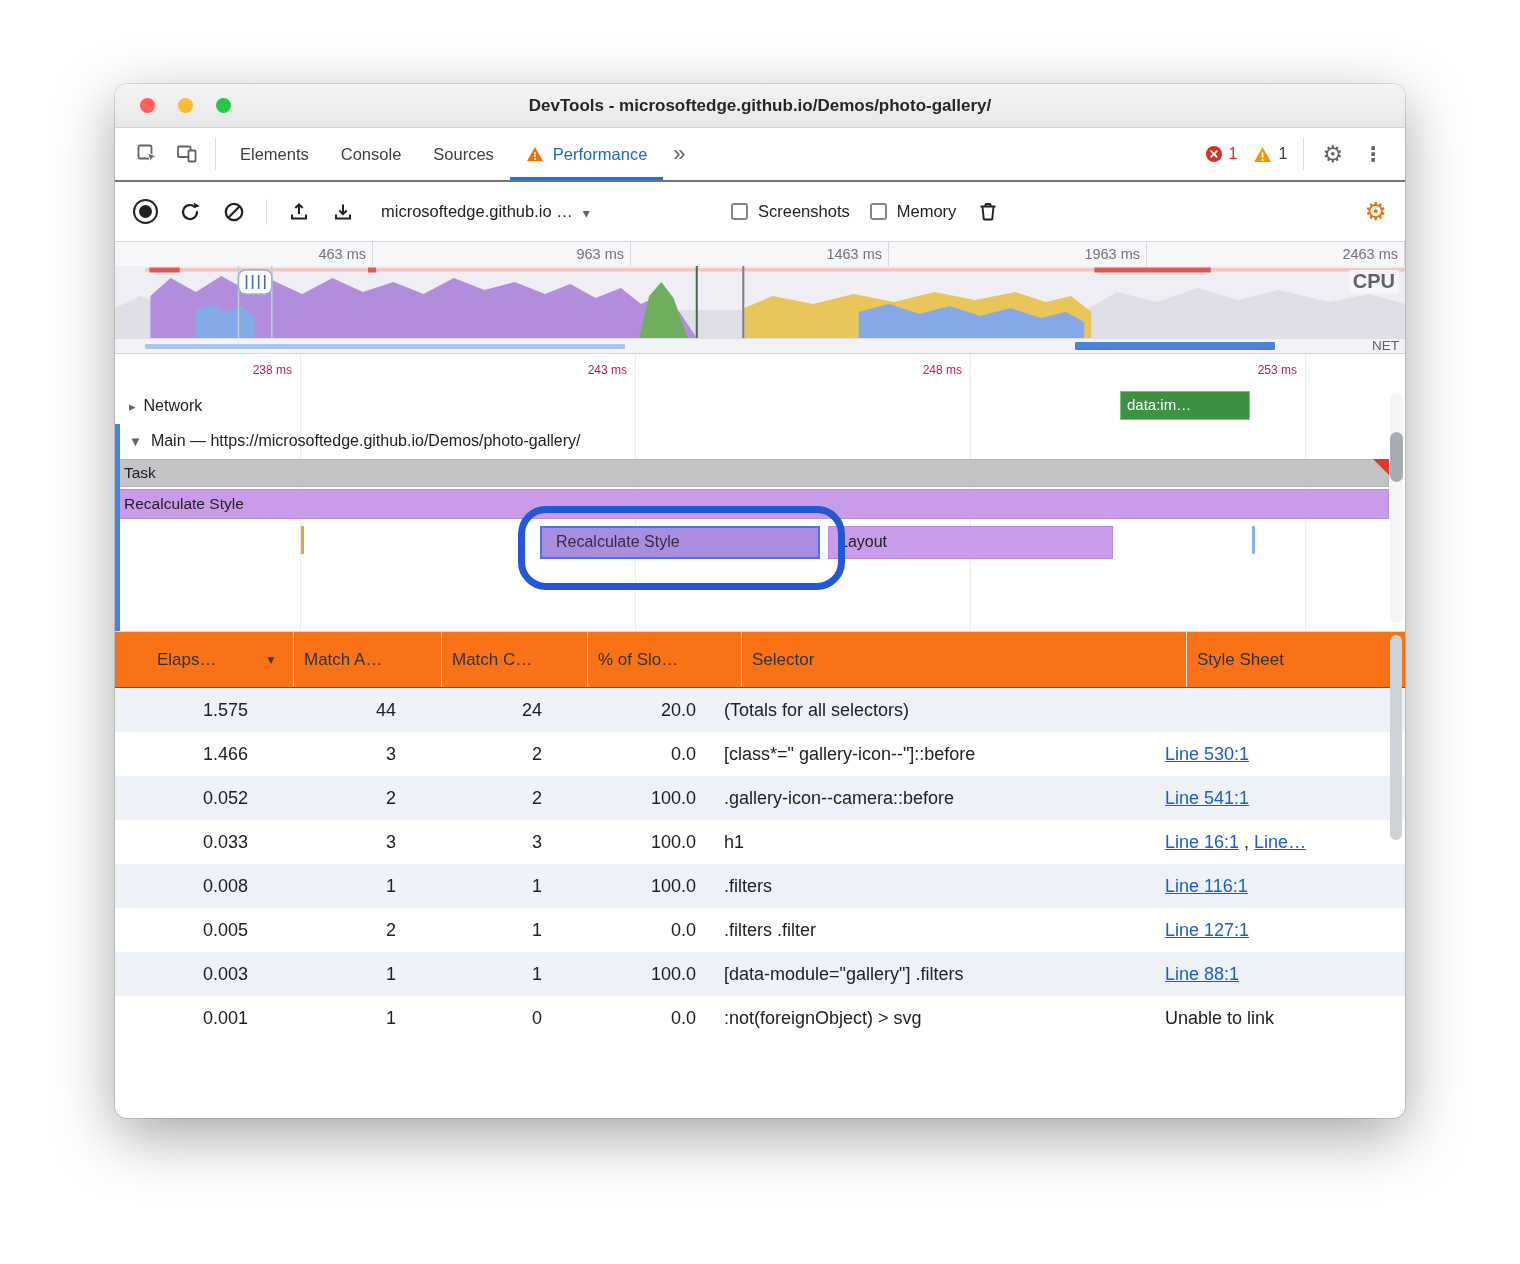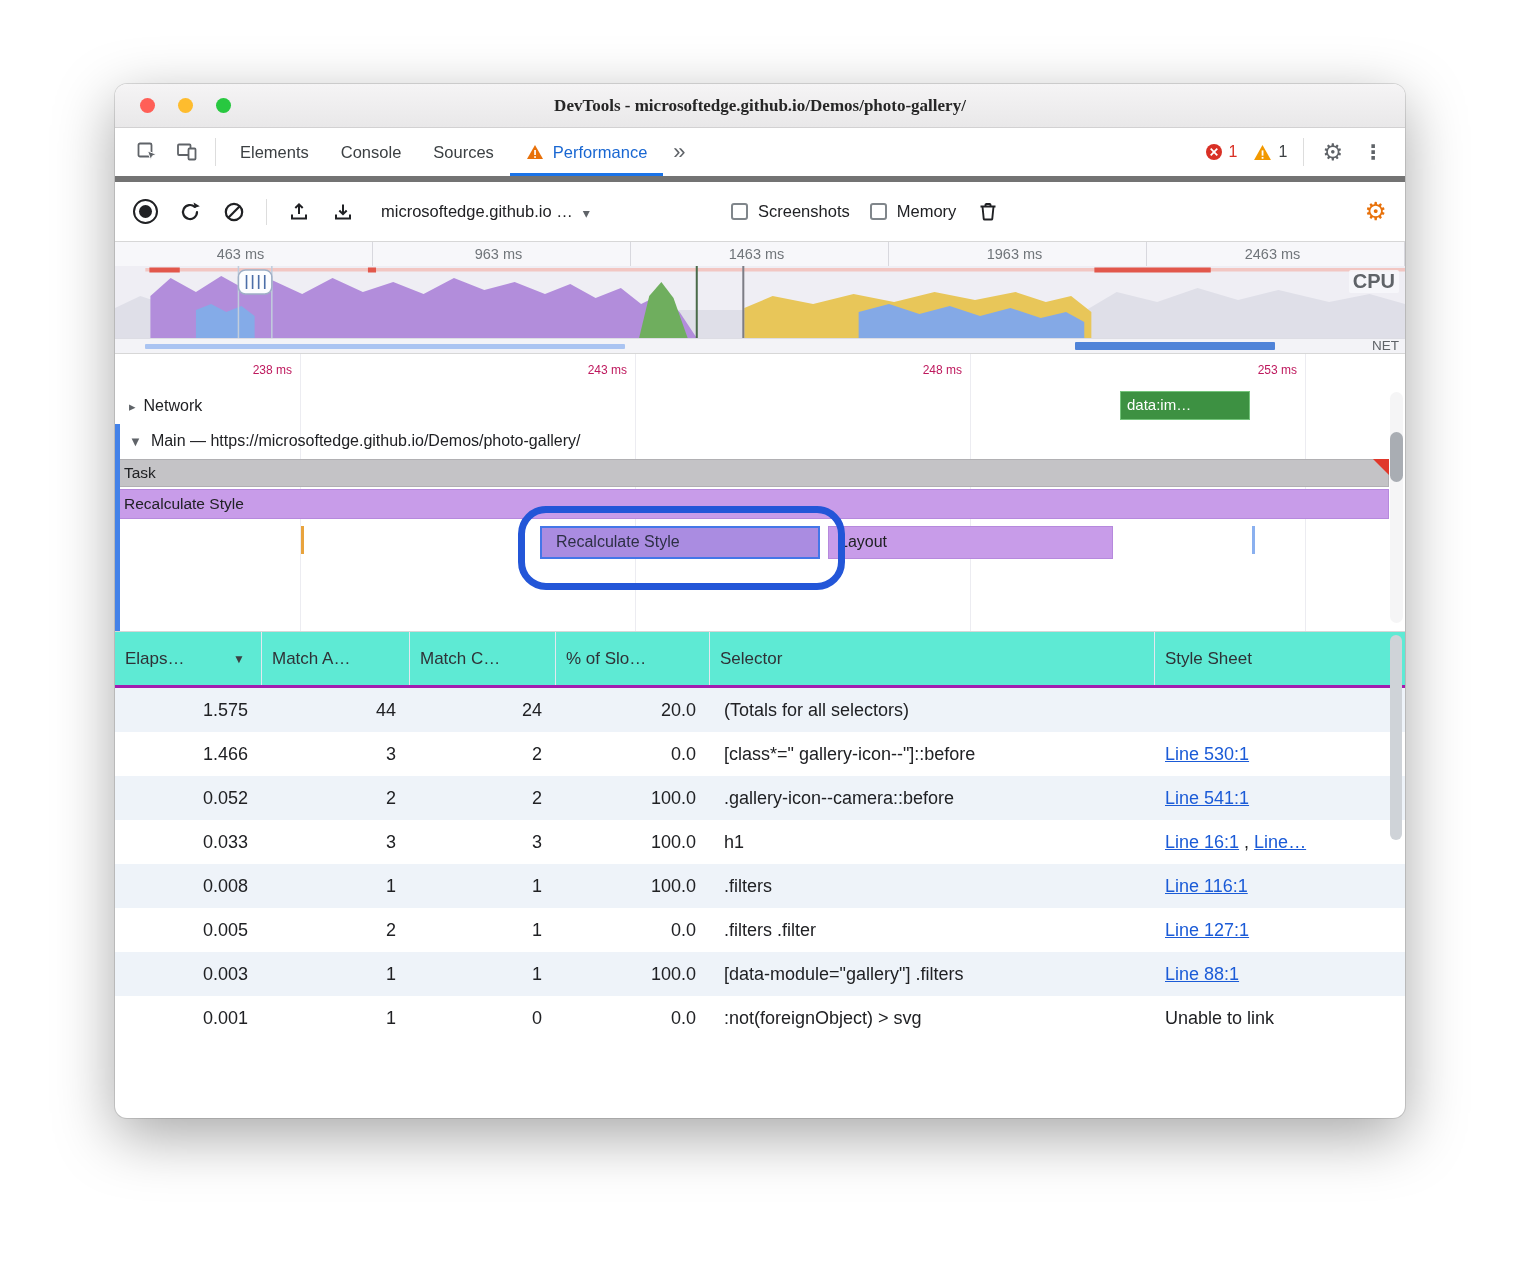--- a/index.html
+++ b/index.html
@@ -5,28 +5,28 @@
   html,body{margin:0;padding:0;width:1520px;height:1264px;background:#ffffff;
     font-family:"Liberation Sans","DejaVu Sans",sans-serif;overflow:hidden;}
   *{box-sizing:border-box;}
 
   .window{position:absolute;left:115px;top:84px;width:1290px;height:1034px;background:#fff;
     border-radius:12px;box-shadow:0 18px 60px rgba(0,0,0,.35),0 0 0 1px rgba(0,0,0,.12);
     overflow:hidden;display:flex;flex-direction:column;}
 
   
   .titlebar{flex:0 0 44px;background:linear-gradient(#f5f4f5,#e9e8e9);border-bottom:1px solid #d2d1d2;
-    display:flex;align-items:center;position:relative;font-family:Liberation Serif, serif;}
+    display:flex;align-items:center;position:relative;}
   .traffic{display:flex;gap:23px;margin-left:25px;z-index:2;}
   .light{width:15px;height:15px;border-radius:50%;}
   .light.red{background:#ff5f57;} .light.yellow{background:#febc2e;} .light.green{background:#28c840;}
   .wtitle{position:absolute;left:0;right:0;text-align:center;font-size:17px;font-weight:bold;color:#262626;}
 
   
-  .tabbar{flex:0 0 54px;display:flex;align-items:stretch;border-bottom:6px solid #737373;
+  .tabbar{flex:0 0 54px;display:flex;align-items:stretch;border-bottom:2px solid #737373;
     padding:0 12px 0 12px;background:#fff;}
   .icon-btn{width:40px;display:flex;align-items:center;justify-content:center;align-self:center;height:38px;}
   .vsep{width:1px;background:#ddd;margin:10px 8px;}
   .tab{padding:0 16px;font-size:16.5px;color:#3c4043;display:flex;align-items:center;gap:9px;}
   .tab.active{color:var(--active-tab-text,#1967d2);box-shadow:inset 0 -3px 0 var(--accent-blue,#1a73e8);}
   .more-tabs{font-size:22px;color:#5f6368;display:flex;align-items:center;padding:0 10px;}
   .tab-spacer{flex:1;}
   .badge{display:flex;align-items:center;gap:6px;font-size:16px;padding:0 8px;align-self:center;}
   .badge.err{color:var(--error-red,#d93025);}
   .badge.warn{color:#3c4043;}
@@ -40,21 +40,21 @@
   .profile-select{display:flex;align-items:flex-end;gap:10px;font-size:16.5px;color:#202124;margin-left:6px;min-width:330px;}
   .dd-arrow{color:#5f6368;font-size:14px;}
   .check{display:flex;align-items:center;gap:10px;font-size:16.5px;color:#202124;}
   .box{width:17px;height:17px;border:2px solid #80868b;border-radius:3px;background:#fff;}
   .toolbar-spacer{flex:1;}
   .gear-orange{font-size:25px;color:var(--warning-orange,#e8710a);}
 
   
   .overview{flex:0 0 112px;border-bottom:1px solid #d7d7d7;position:relative;background:#f7f7fa;}
   .ov-ruler{height:24px;display:flex;font-size:14.5px;color:#70757a;}
-  .ov-seg{width:288px;text-align:center;padding-right:6px;line-height:24px;border-right:1px solid #d8d8de;}
+  .ov-seg{width:288px;text-align:right;padding-right:6px;line-height:24px;border-right:1px solid #d8d8de;}
   .ov-chart{height:72px;position:relative;}
   .ov-chart svg{display:block;width:100%;height:72px;}
   .cpu-label{position:absolute;right:6px;top:4px;font-weight:bold;font-size:20px;color:#5f6368;
     background:rgba(247,247,250,.85);padding:0 4px;border-radius:2px;}
   .ov-net{height:15px;background:#f3f3f7;border-top:1px solid #dddde4;position:relative;}
   .net-seg{position:absolute;border-radius:1px;}
   .net-seg.a{left:30px;top:5px;width:480px;height:5px;background:#aac4f2;}
   .net-seg.b{left:960px;top:3px;width:200px;height:8px;background:#4f83d8;}
   .net-label{position:absolute;right:6px;top:-1px;font-weight:normal;font-size:13.5px;color:#5f6368;}
 
@@ -98,21 +98,21 @@
   
   .bottomtabs{flex:0 0 56px;display:flex;align-items:center;gap:44px;padding-left:34px;
     background:#eff4fa;border-bottom:1px solid #d9dfe7;font-size:17px;color:#2f3237;position:relative;z-index:3;}
   .btab{white-space:nowrap;}
   .ring-wrap{position:relative;display:inline-block;}
   .ring-tab{left:-24px;right:-24px;top:-15px;bottom:-15px;width:auto;height:auto;}
 
   
   .tablewrap{flex:1;position:relative;font-size:18px;color:#202124;}
   .thead{height:56px;display:grid;grid-template-columns:147px 148px 146px 154px 445px 1fr;
-    background:#5eead4;border-bottom:3px solid #a21caf;color:#2f3237;font-size:17px;}
+    background:#f97316;border-bottom:1px solid #a21caf;color:#2f3237;font-size:17px;padding-left:32px;}
   .th{padding-left:10px;border-right:1px solid #e3e8ef;display:flex;align-items:center;height:100%;}
   .th.last{border-right:none;}
   .th.sortable{justify-content:space-between;padding-right:16px;}
   .sort-arrow{font-size:12px;color:#3c4043;}
   .tr{height:44px;display:grid;grid-template-columns:147px 148px 146px 154px 445px 1fr;align-items:center;}
   .tr.alt{background:#eef3f9;}
   .td.num{text-align:right;padding-right:14px;}
   .td.sel{padding-left:14px;white-space:nowrap;overflow:hidden;}
   .td.sheet{padding-left:10px;white-space:nowrap;overflow:hidden;}
   a.link{color:var(--link-blue,#1b5bd7);text-decoration:underline;cursor:pointer;}

